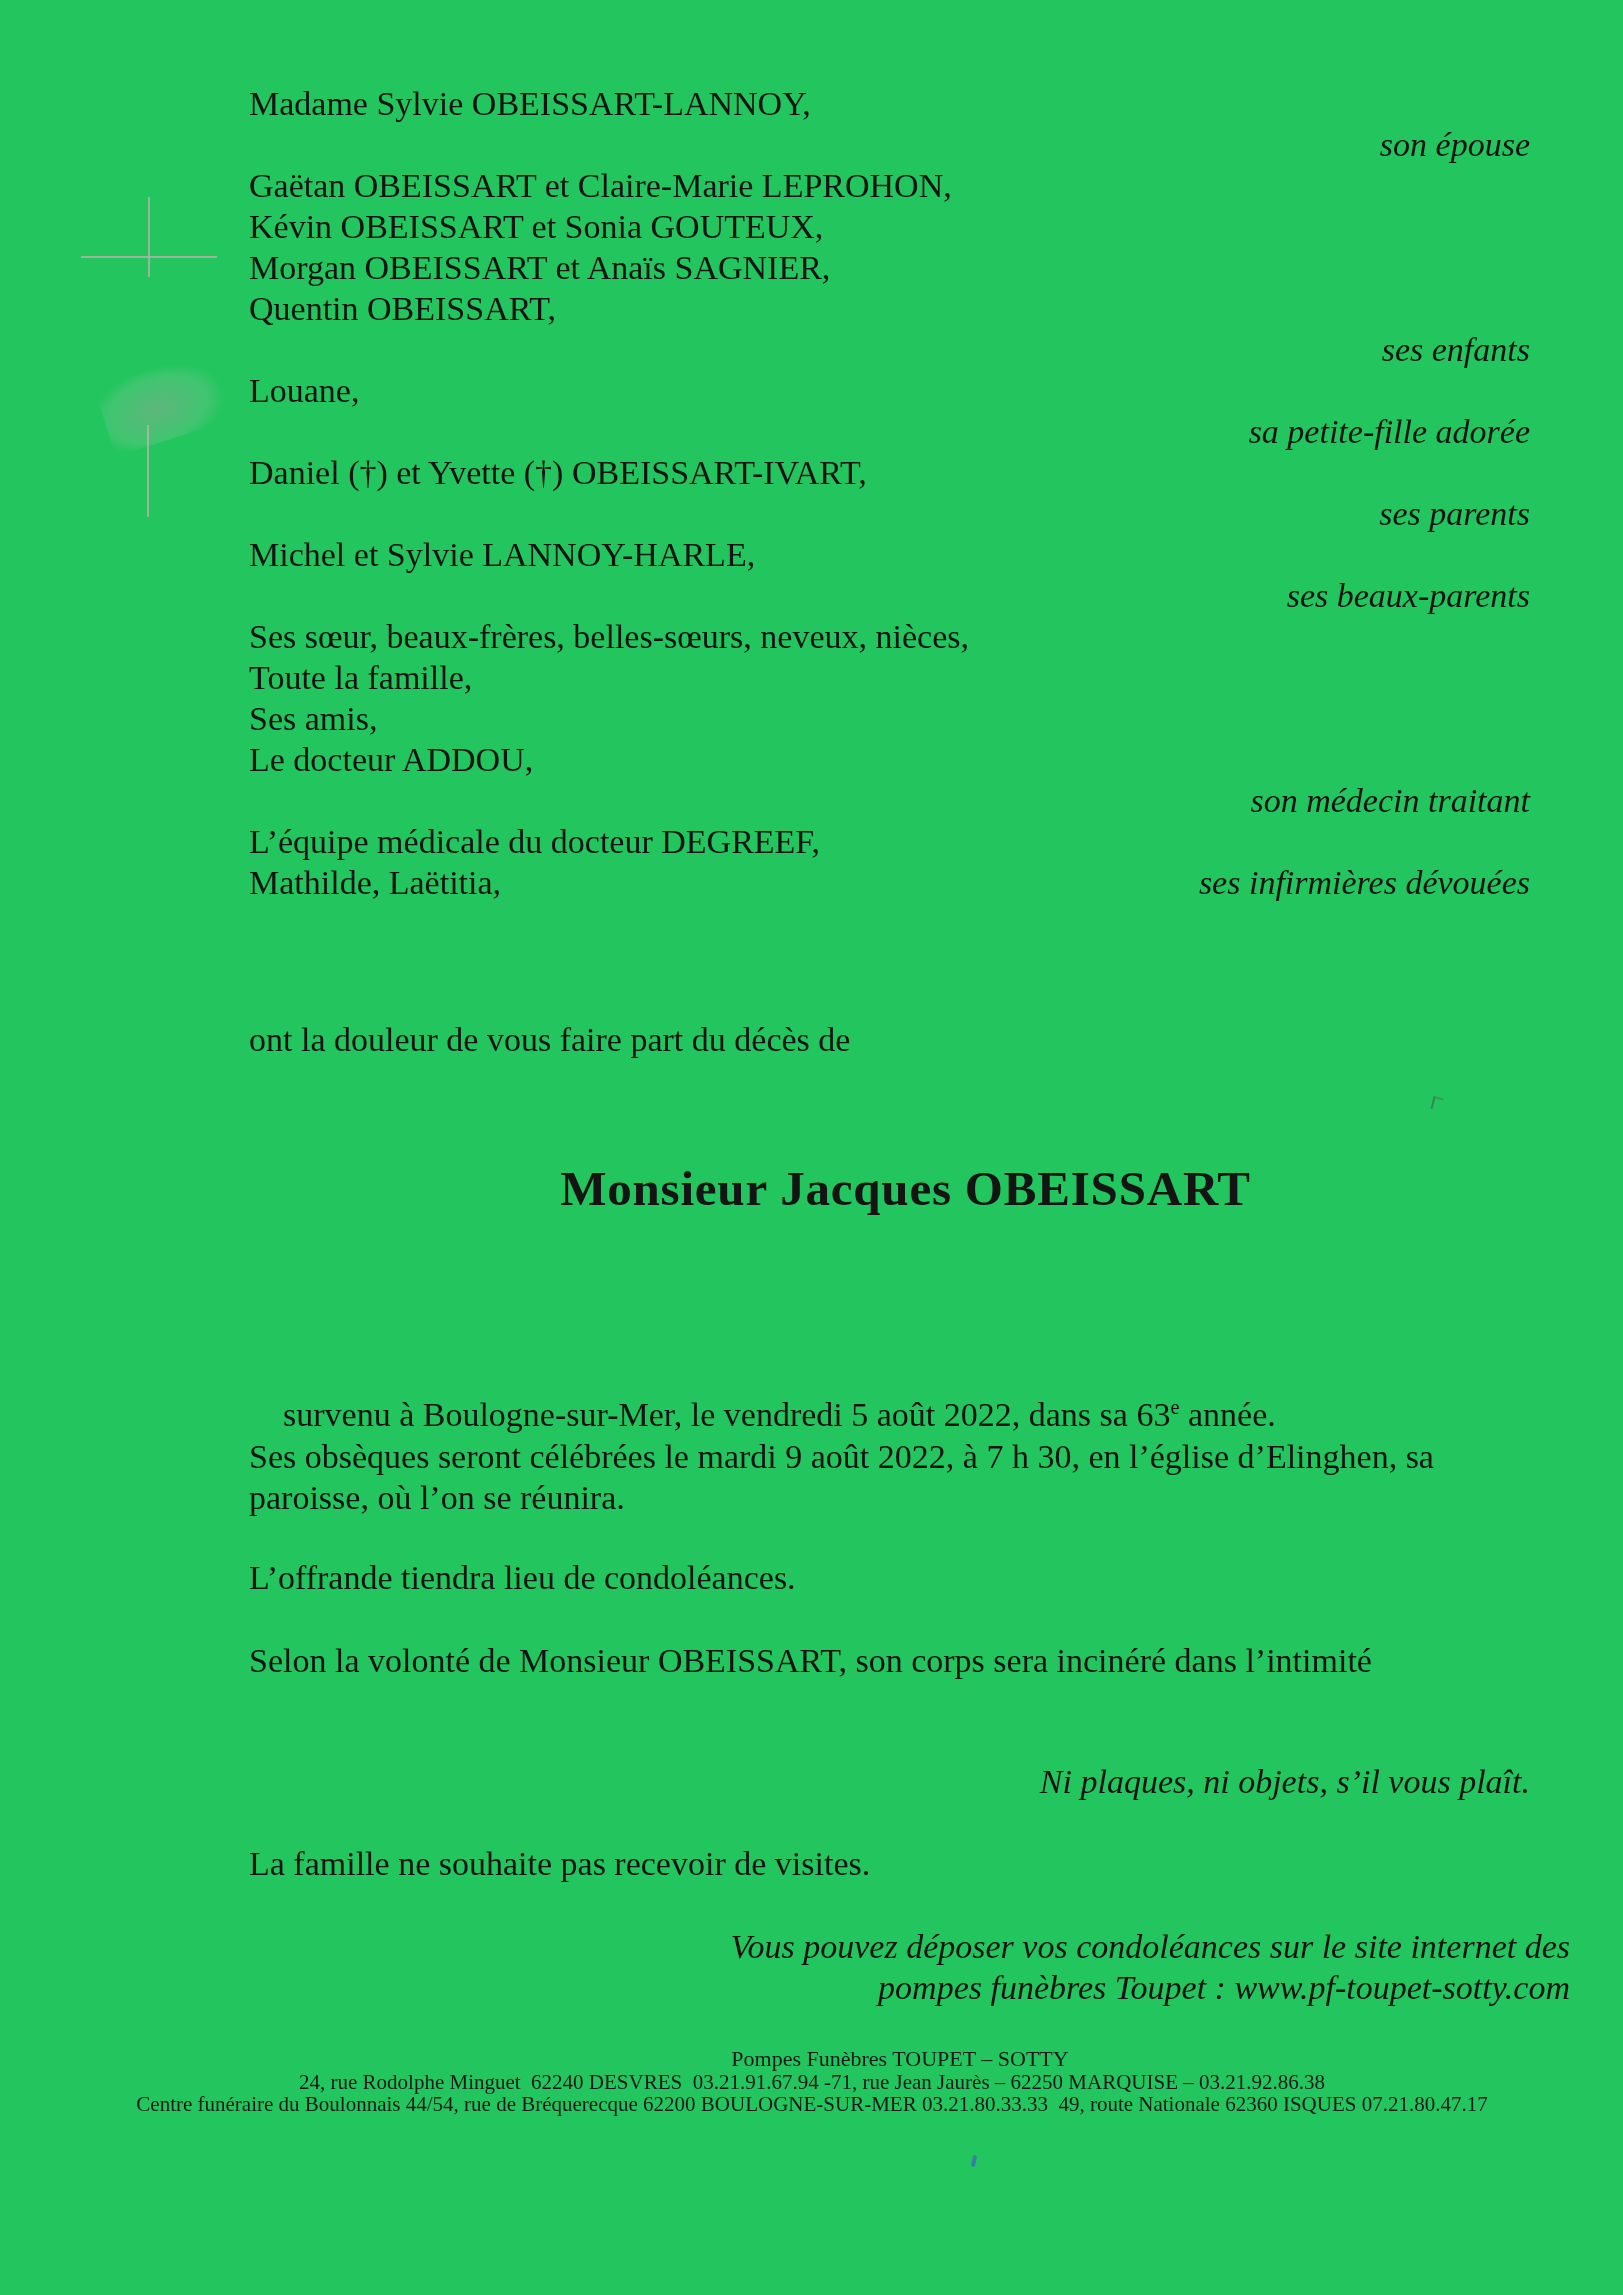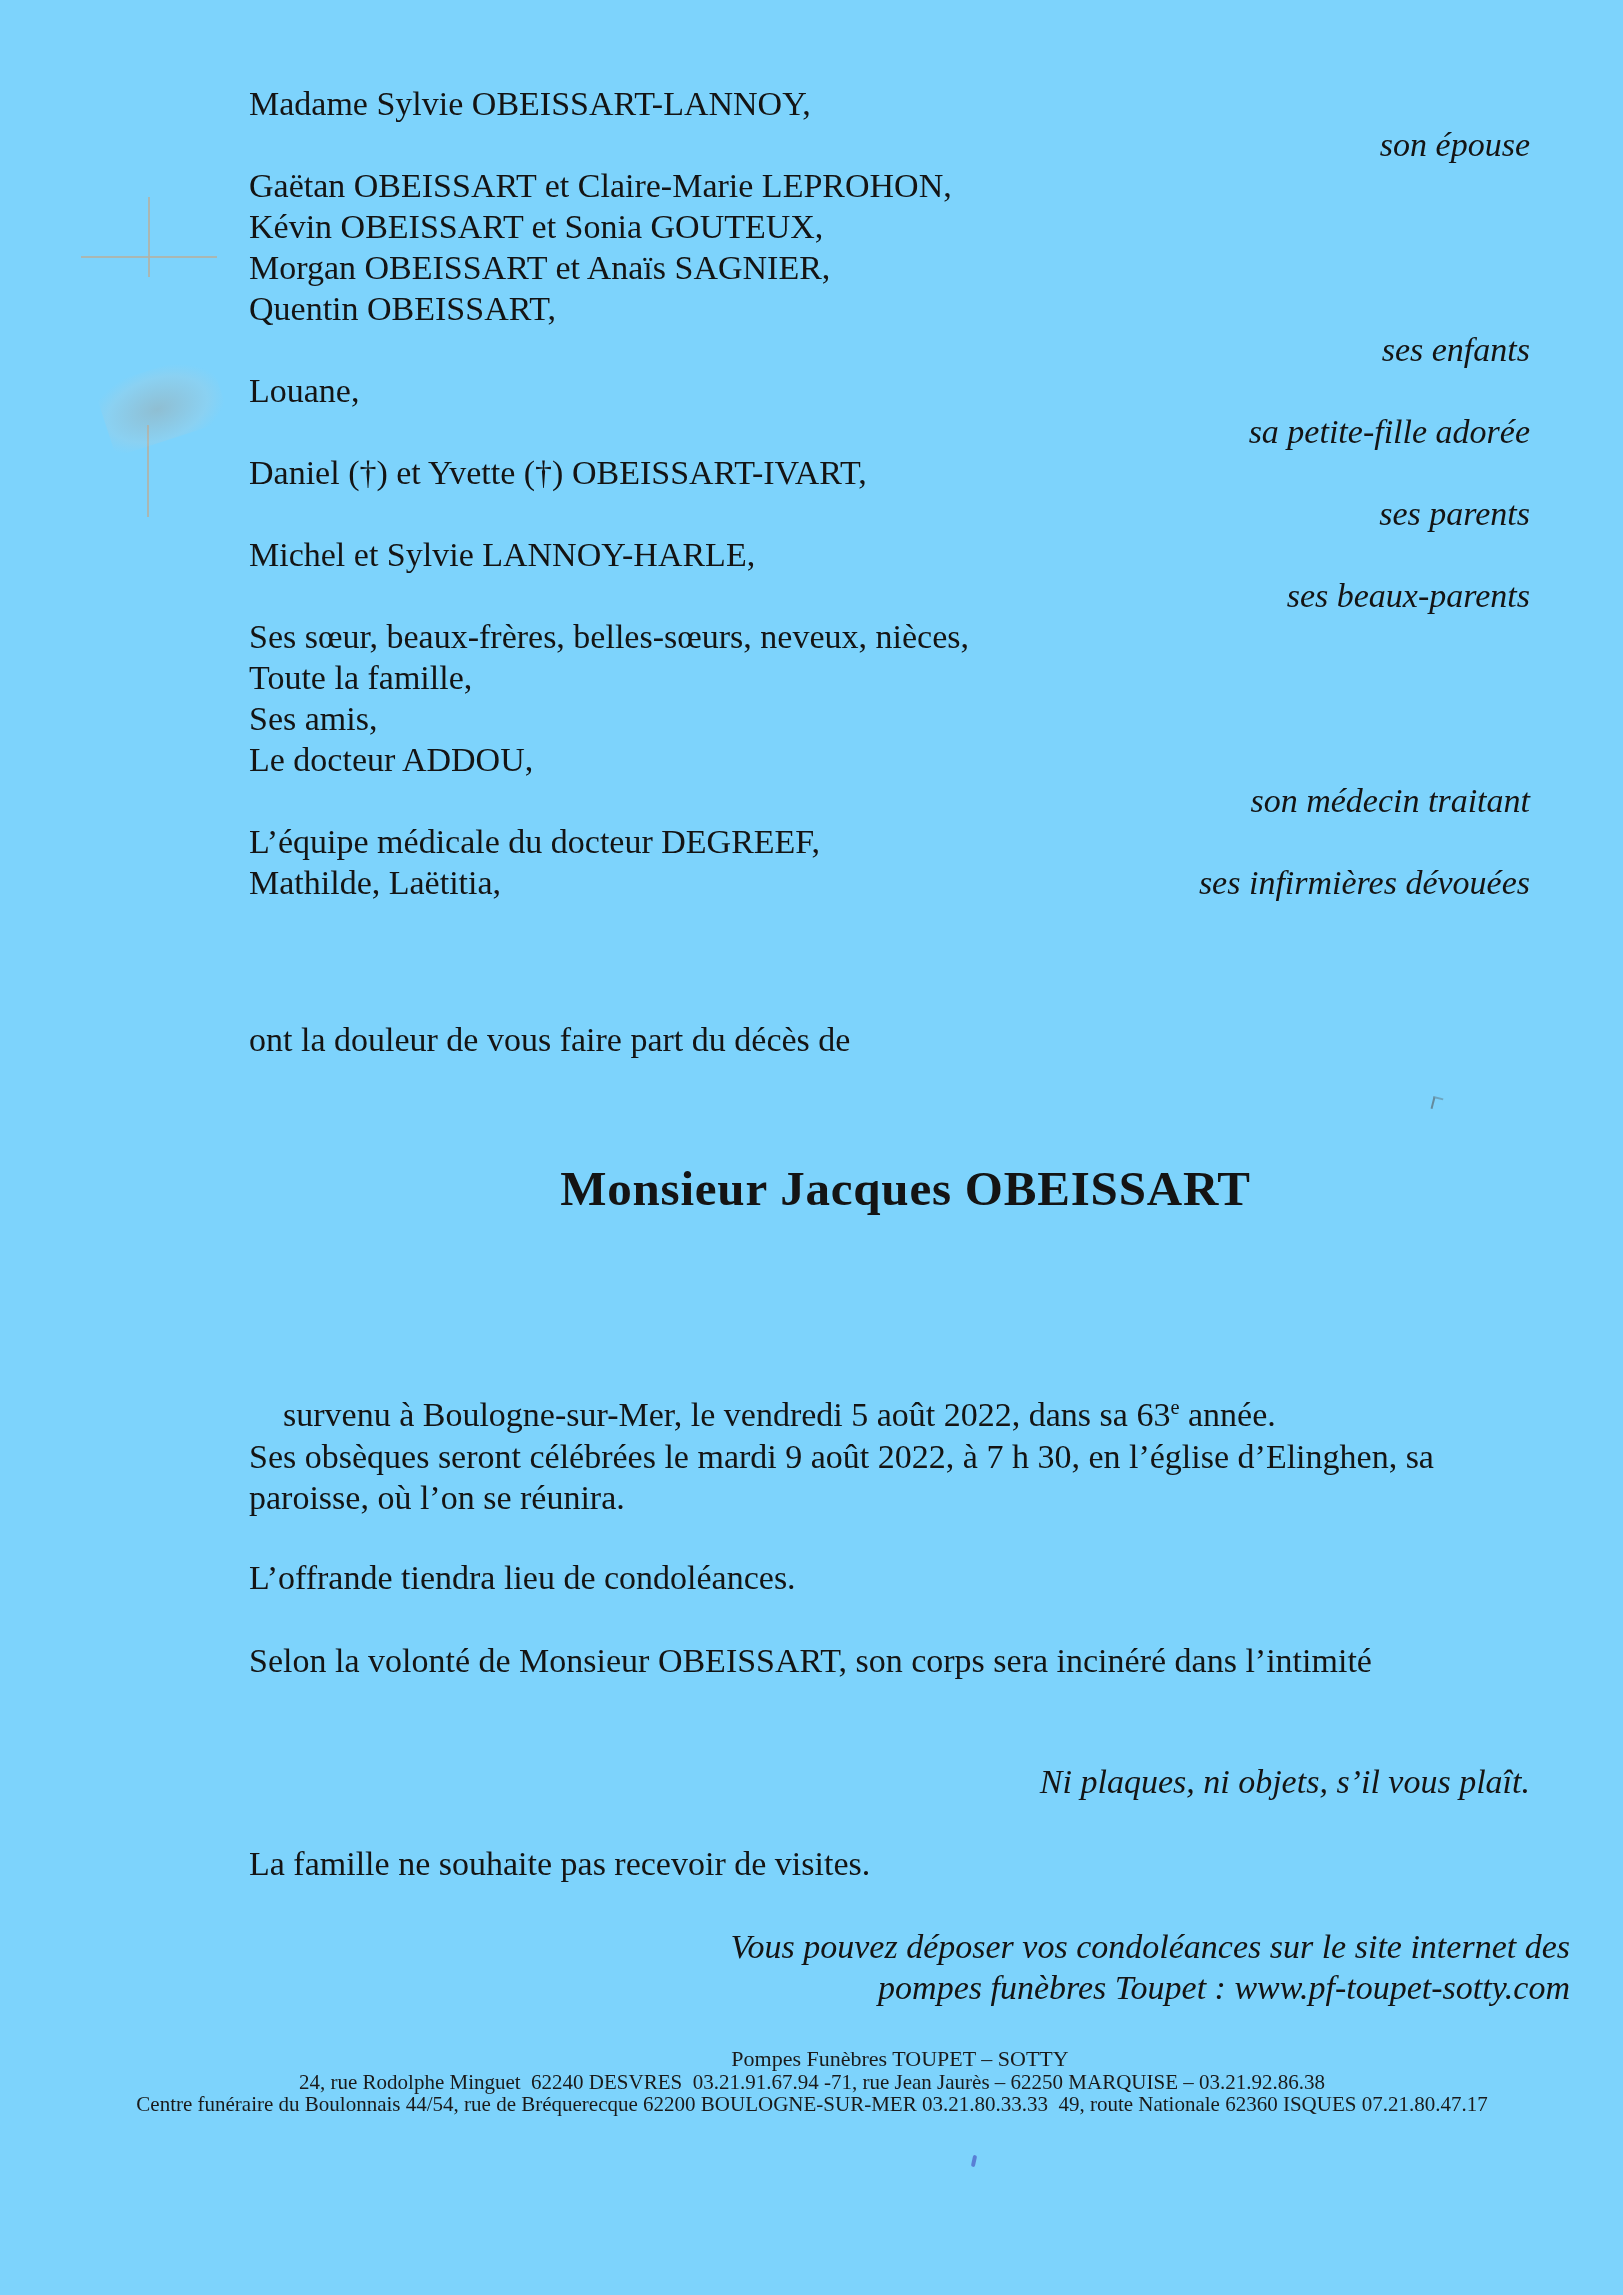--- a/index.html
+++ b/index.html
@@ -1,19 +1,19 @@
 <!DOCTYPE html>
 <html lang="fr" style="font-size:12.8px"><head>
 <meta charset="utf-8">
 <style>
   html,body{margin:0;padding:0;background:#ffffff;}
   .page{
     position:relative;
     width:1624px;height:2295px;
-    background:#7dd3fc;
+    background:#22c55e;
     font-family:"Liberation Serif","DejaVu Serif",serif;
     color:#141414;
     overflow:hidden;
   }
   .textblock{
     position:absolute;left:249px;top:83px;width:1281px;
   }
   .line{
     height:41px;line-height:41px;font-size:34px;white-space:pre;
   }

